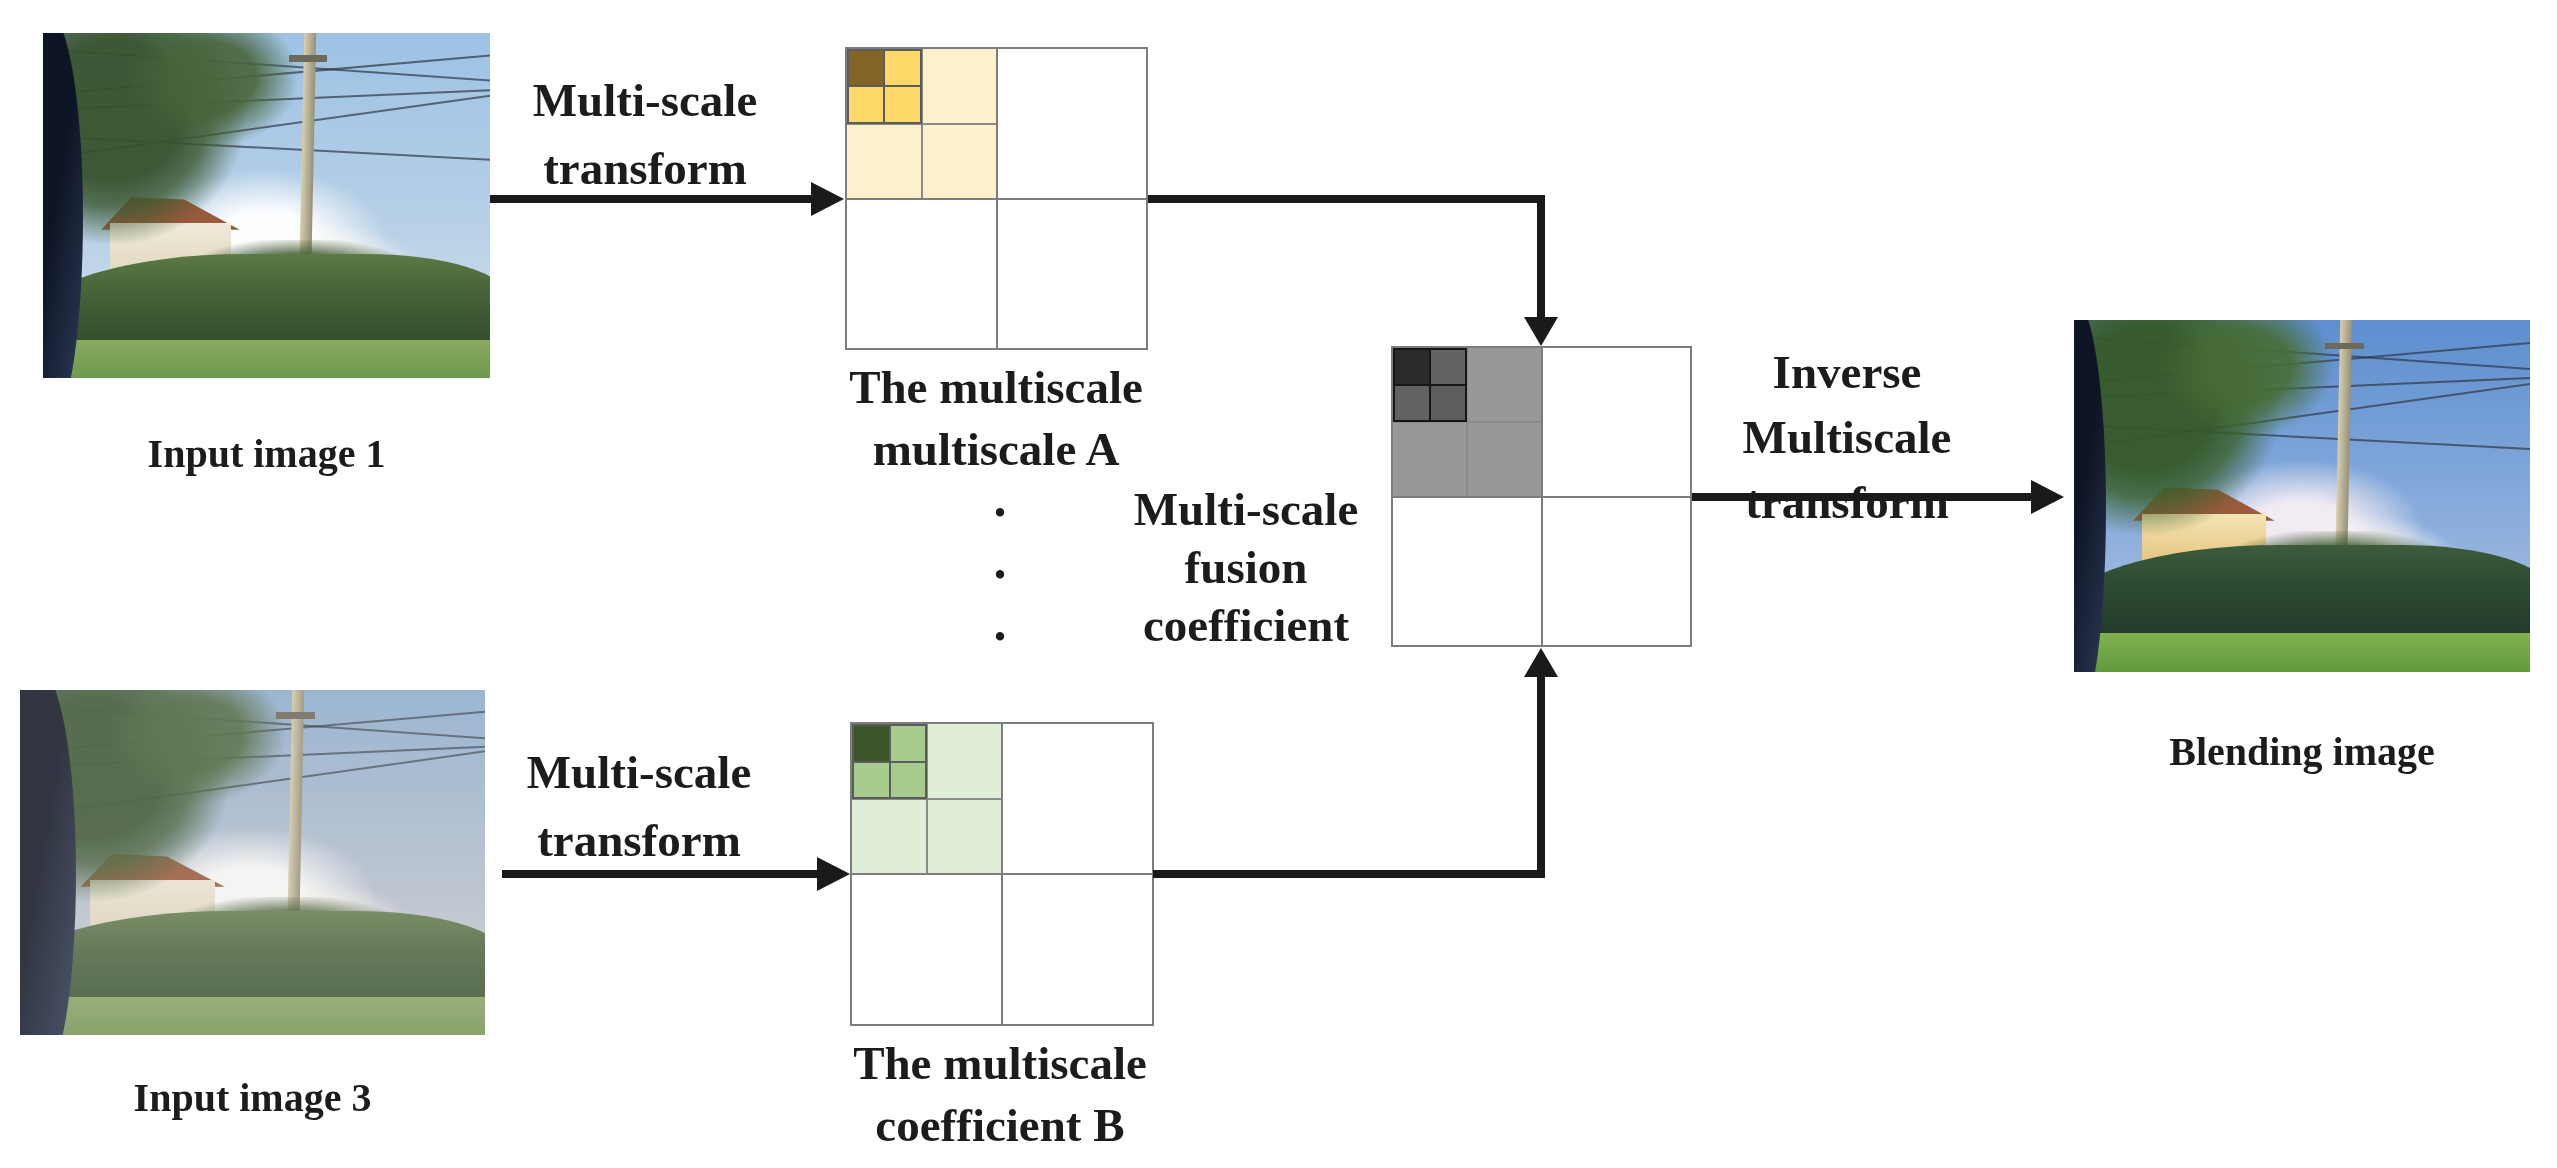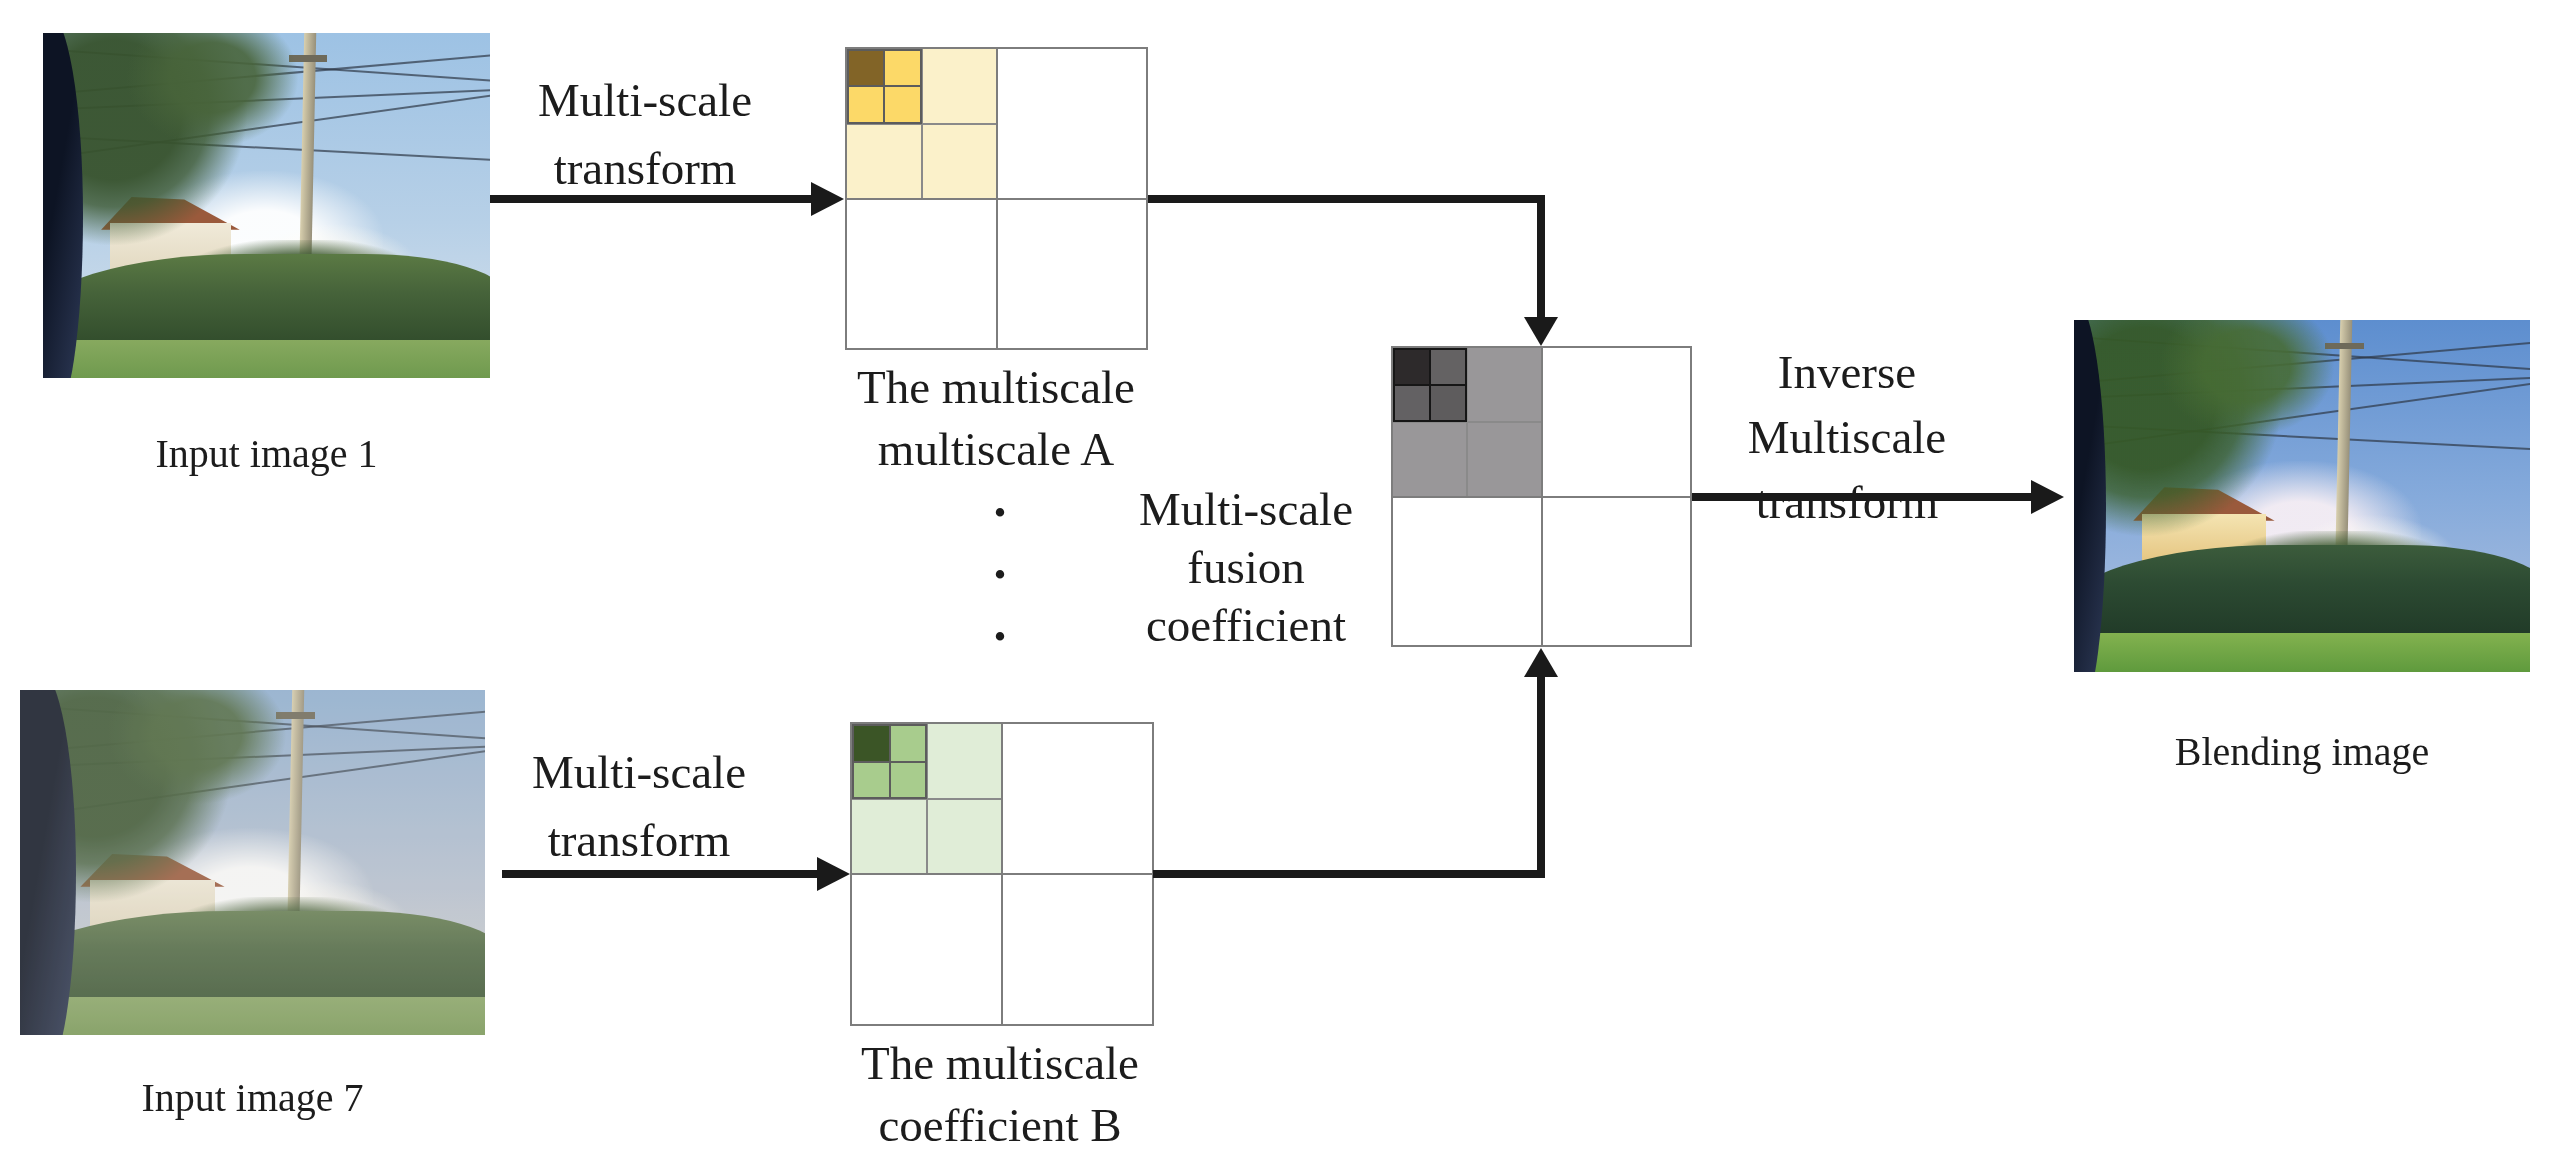--- a/index.html
+++ b/index.html
@@ -57,21 +57,21 @@
   .pout .grass{background:linear-gradient(180deg,#83b24f,#5f9a3d);}
 
   .frame{left:-8%;top:-6%;width:17%;height:118%;
     background:linear-gradient(100deg,#0d1424 55%,#27324d 88%,rgba(39,50,77,0) 100%);
     border-radius:0 48% 42% 0/0 52% 52% 0;}
   .p2 .frame{width:20%;border-radius:0 40% 36% 0/0 50% 50% 0;}
   .pout .frame{width:15%;}
   .haze{inset:0;background:rgba(214,208,200,.18);}
 
   
-  .cap,.lbl{position:absolute;text-align:center;white-space:nowrap;}
+  .cap,.lbl{position:absolute;text-align:center;white-space:nowrap;font-weight:bold;}
   .cap{font-size:40px;line-height:56px;}
   .lbl{font-size:47px;}
   .cap.input1{left:43px;top:426px;width:447px;}
   .cap.input2{left:20px;top:1070px;width:465px;}
   .cap.blending{left:2074px;top:716px;width:456px;margin-top:8px;}
   .lbl.mst-top{left:450px;top:66px;width:390px;line-height:68px;}
   .lbl.mst-bottom{left:444px;top:738px;width:390px;line-height:68px;}
   .lbl.coeffA{left:796px;top:356px;width:400px;line-height:62px;}
   .lbl.coeffB{left:800px;top:1032px;width:400px;line-height:62px;}
   .lbl.fusion{left:1046px;top:480px;width:400px;line-height:58px;}
@@ -170,21 +170,21 @@
     <div class="roof"></div>
     <div class="house"></div>
     <div class="tree"></div>
     <div class="tree2"></div>
     <div class="hedge2"></div>
     <div class="hedge"></div>
     <div class="grass"></div>
     <div class="frame"></div>
     <div class="haze"></div>
   </figure>
-  <div class="cap input2">Input image 7</div>
+  <div class="cap input2">Input image 3</div>
 
   <div class="lbl mst-top">
     <span>Multi-scale</span>
     <span>transform</span>
   </div>
   <div class="bar a1-bar"></div>
   <div class="head right a1-head"></div>
 
   <div class="lbl mst-bottom">
     <span>Multi-scale</span>

